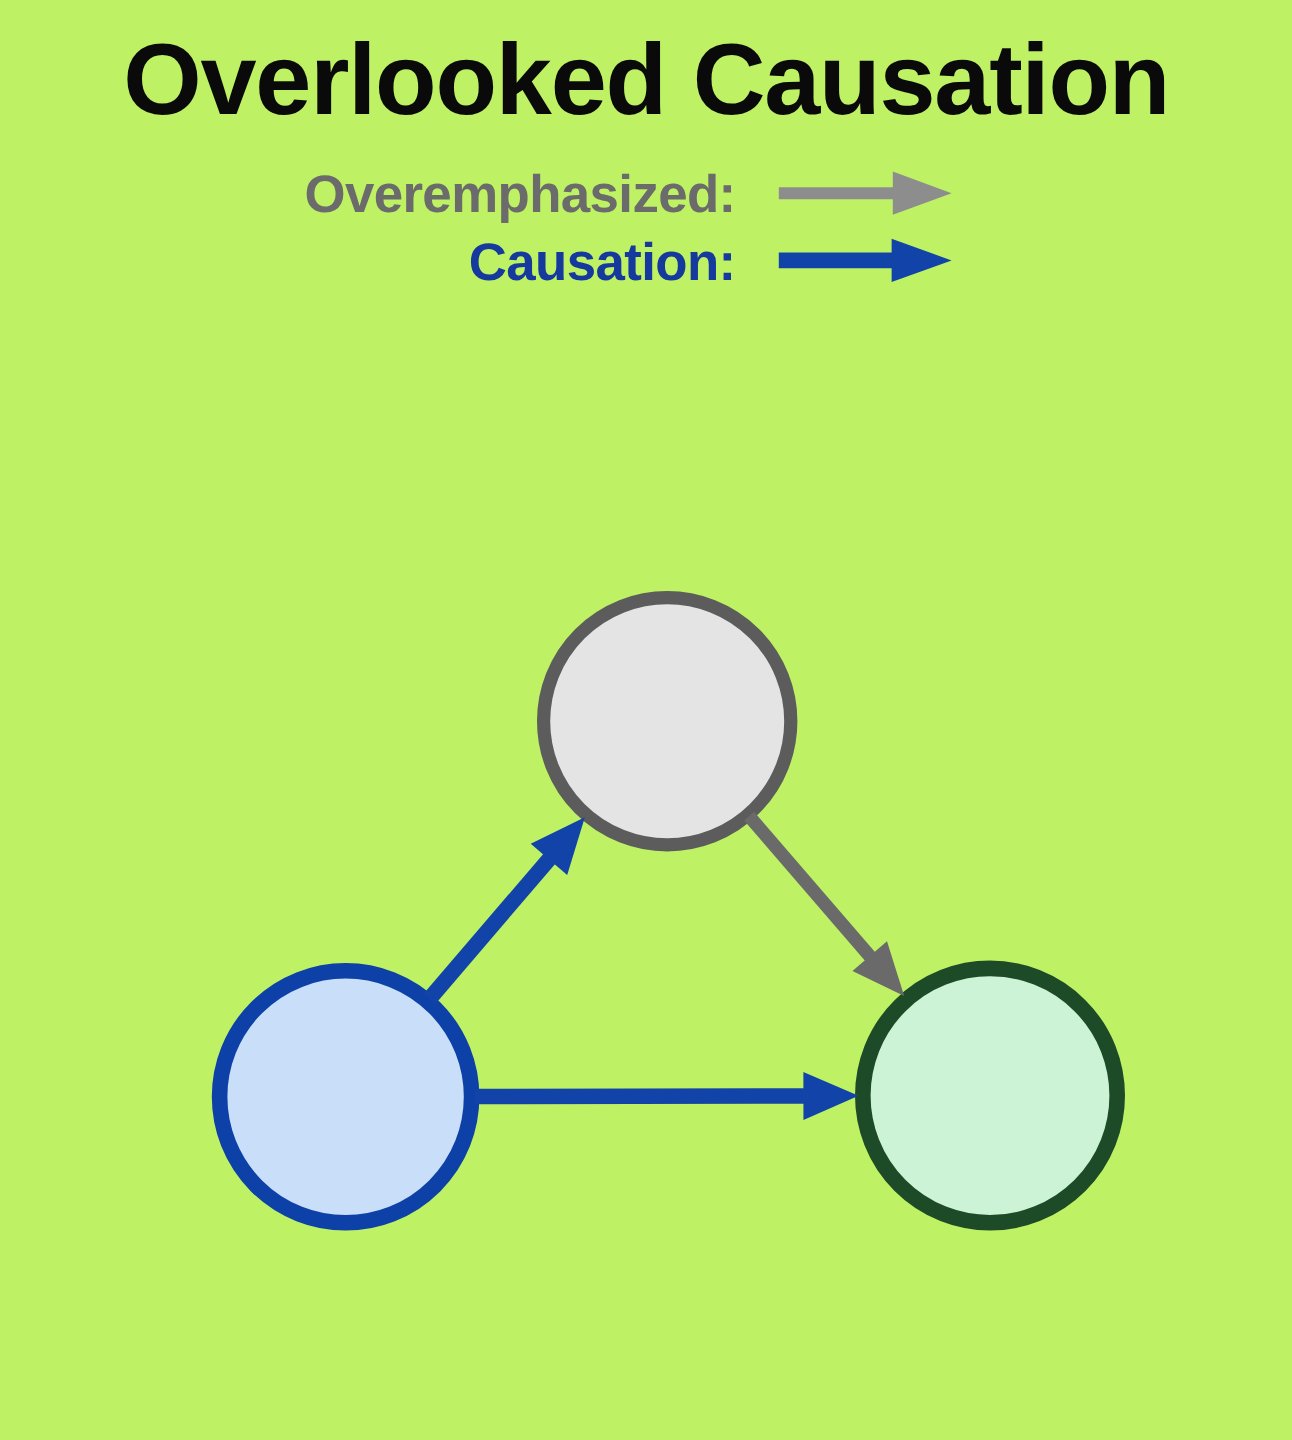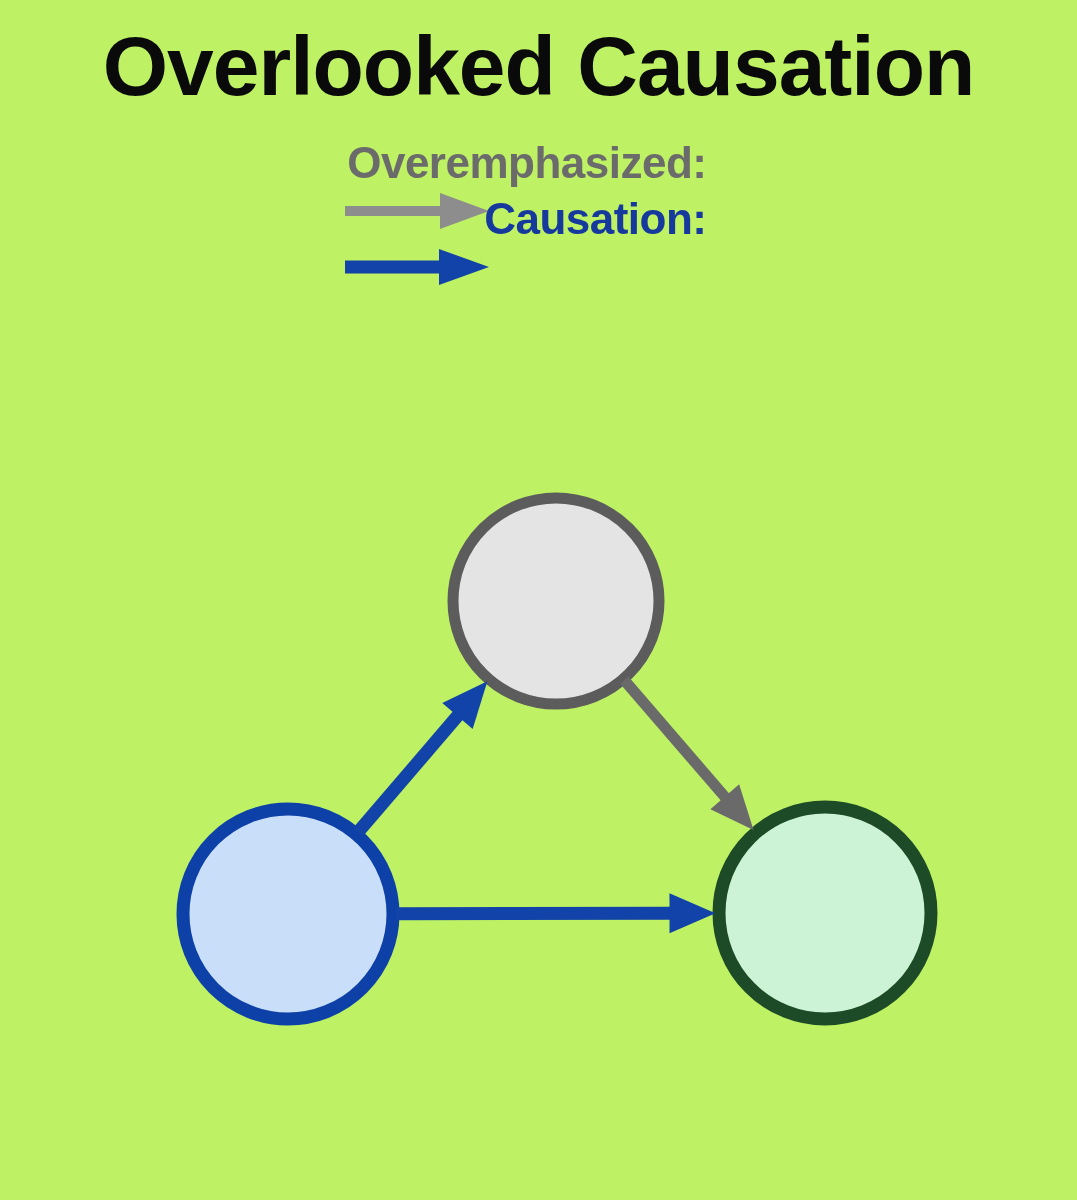--- a/index.html
+++ b/index.html
@@ -31,23 +31,21 @@
     white-space: nowrap;
   }
   .legend {
     position: absolute;
     top: 138px;
     left: 0;
     width: 800px;
   }
   .legend-row {
     display: flex;
-    align-items: center;
     height: 56px;
-    flex-direction: column;
   }
   .legend-label {
     width: 613px;
     text-align: right;
     font-size: 44px;
     font-weight: bold;
     letter-spacing: -0.5px;
     white-space: nowrap;
   }
   .legend-arrow {

